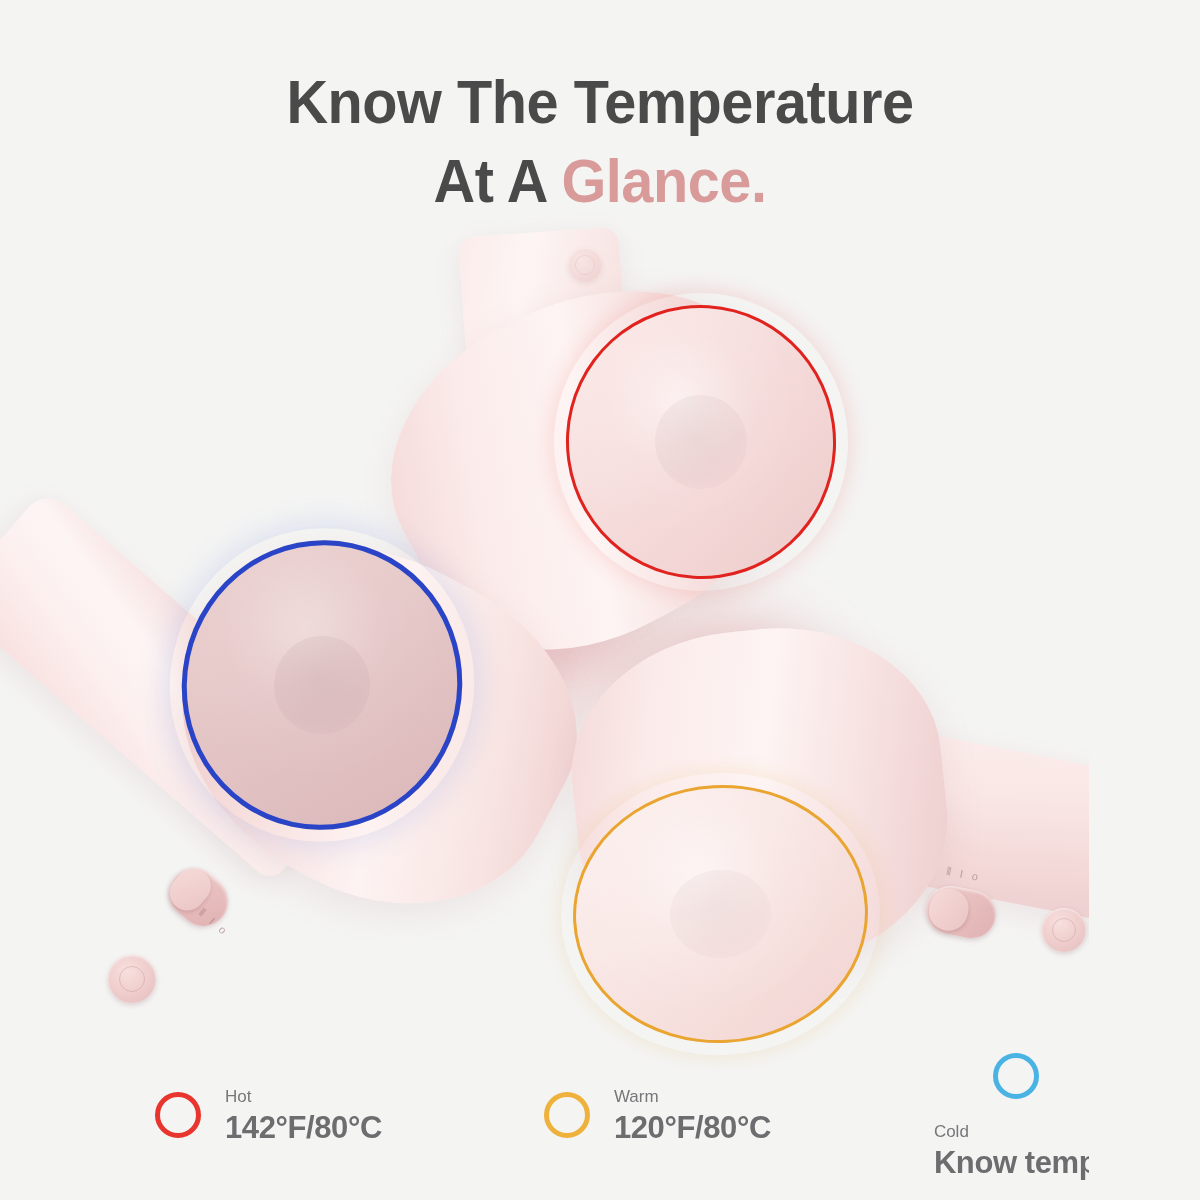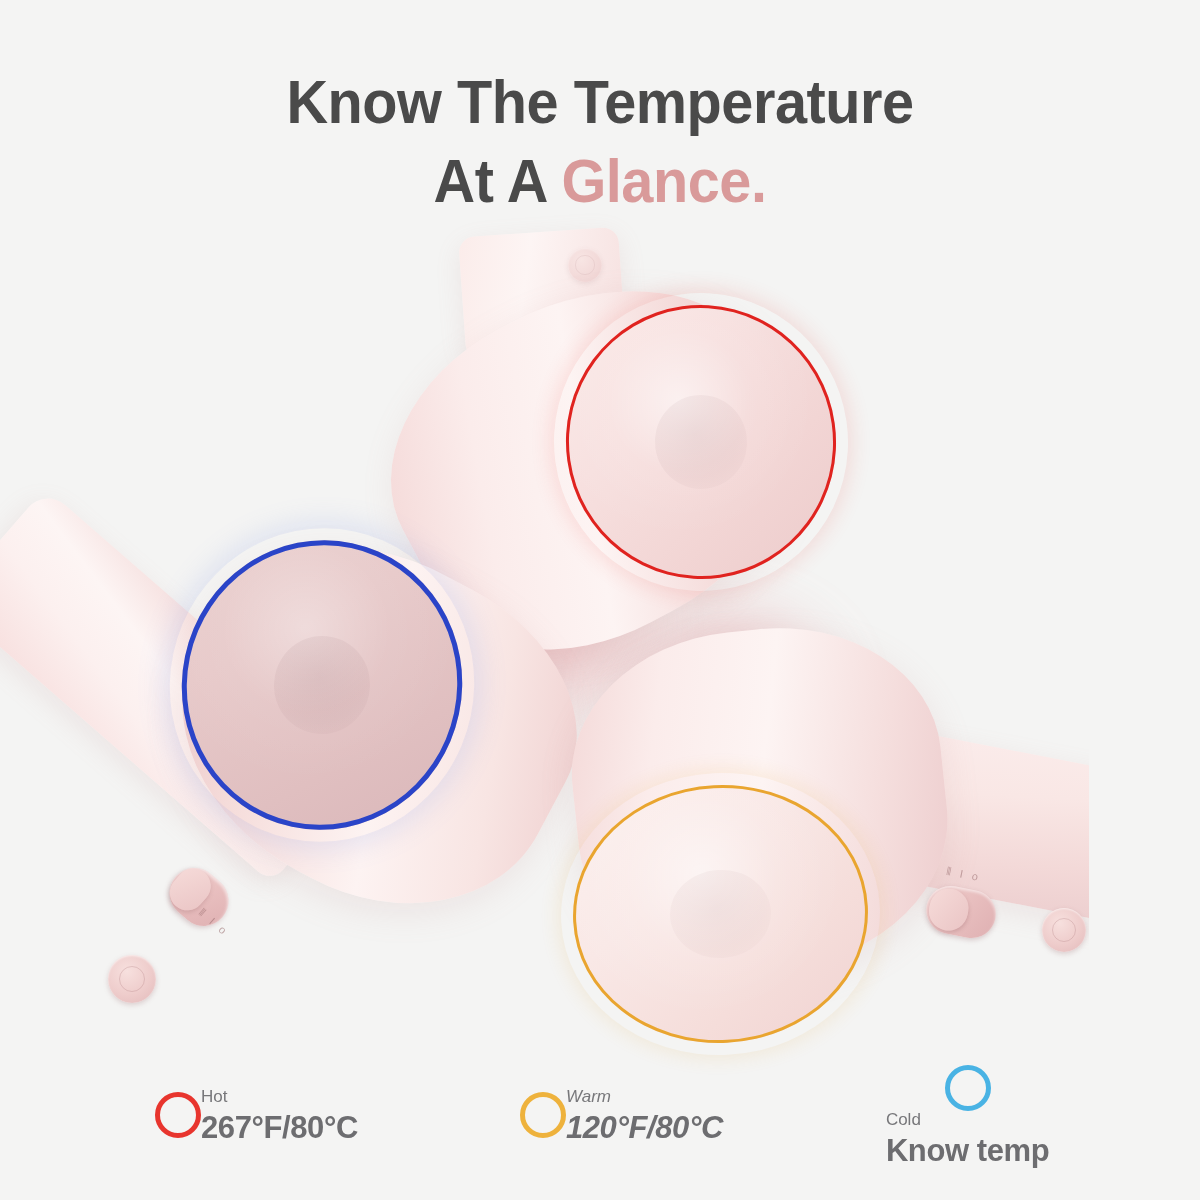--- a/index.html
+++ b/index.html
@@ -174,24 +174,24 @@
     position:absolute;
     left:0; bottom:40px;
     width:1200px; height:90px;
     display:flex;
     align-items:center;
     z-index:70;
   }
   .legend-item {
     display:flex;
     align-items:center;
-    gap:0;
+    gap:24px;
   }
   .legend-item.hot  { margin-left:155px; }
-  .legend-item.warm { margin-left:162px;font-style:italic; }
+  .legend-item.warm { margin-left:162px; }
   .legend-item.cold { margin-left:163px;flex-direction:column; }
 
   .lring {
     width:46px; height:46px;
     border-radius:50%;
     border:5px solid #e8352e;
     position:relative;
     flex:none;
   }
   .lring::after {
@@ -324,21 +324,21 @@
   </div>
 
   <div class="legend">
 
     <div class="legend-item hot">
       <div class="lring" style="color:#e8352e;">
         <span class="halo"></span>
       </div>
       <div class="ltext">
         <span class="ltitle">Hot</span>
-        <span class="lvalue">267°F/80°C</span>
+        <span class="lvalue">142°F/80°C</span>
       </div>
     </div>
 
     <div class="legend-item warm">
       <div class="lring warm" style="color:#eeb23c;">
         <span class="halo"></span>
       </div>
       <div class="ltext">
         <span class="ltitle">Warm</span>
         <span class="lvalue">120°F/80°C</span>

